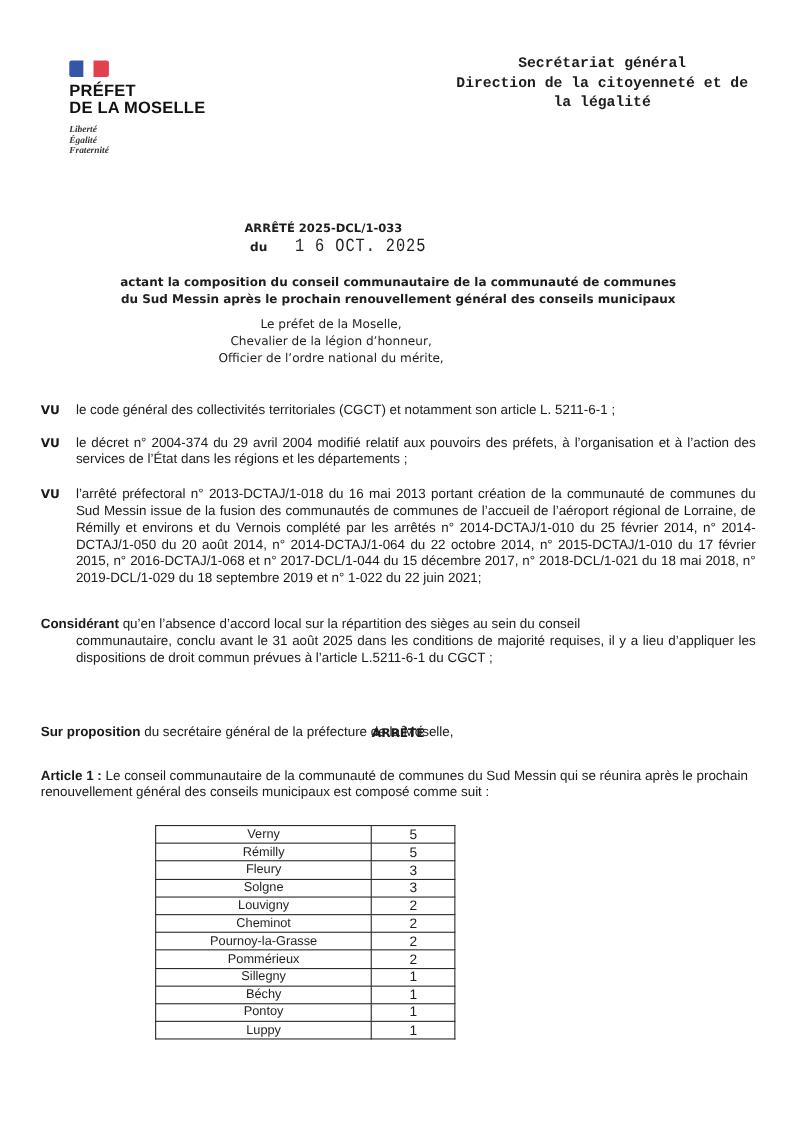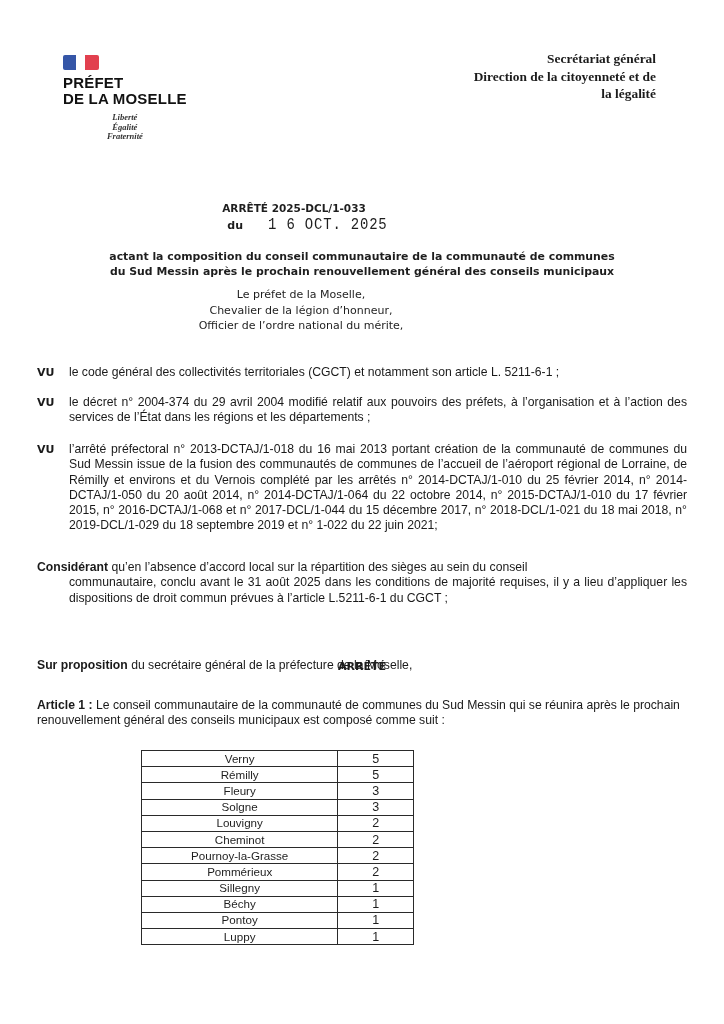--- a/index.html
+++ b/index.html
@@ -5,23 +5,23 @@
     * { margin: 0; padding: 0; box-sizing: border-box; }
     html, body { width: 724px; height: 1024px; background: #ffffff; overflow: hidden; }
     body { position: relative; font-family: "DejaVu Sans", sans-serif; color: #1e1e1e; }
 
     .logo { position: absolute; left: 63px; top: 55px; }
     .flag { display: flex; width: 36px; height: 15px; margin-bottom: 5px; }
     .flag .blue { width: 13px; background: #3556a7; border-radius: 2px 0 0 2px; }
     .flag .white { width: 9px; background: #ffffff; }
     .flag .red { width: 14px; background: #e2404f; border-radius: 0 2px 2px 0; }
     .logo-title { font-family: "Liberation Sans", sans-serif; font-weight: bold; font-size: 15px; line-height: 16px; color: #111; letter-spacing: 0.2px; }
-    .motto { margin-top: 6px; font-family: "Liberation Serif", serif; font-style: italic; font-weight: bold; font-size: 8.5px; line-height: 9.5px; color: #333; text-align: center; }
+    .motto { margin-top: 6px; font-family: "Liberation Serif", serif; font-style: italic; font-weight: bold; font-size: 8.5px; line-height: 9.5px; color: #333; }
 
-    .service { position: absolute; right: 68px; top: 50px; text-align: right; font-family: Liberation Serif, serif; font-size: 13.4px; line-height: 17.5px; font-weight: bold; color: #1c1c1c; }
+    .service { position: absolute; right: 44px; top: 50px; text-align: center; font-family: Liberation Mono, monospace; font-size: 13.4px; line-height: 17.5px; font-weight: bold; color: #1c1c1c; }
 
     .arrete-head { position: absolute; left: 0; width: 588px; top: 202px; text-align: center; }
     .arrete-num { font-size: 10.5px; font-weight: bold; padding-left: 0px; }
     .arrete-date-row { margin-top: 1px; display: flex; justify-content: center; align-items: baseline; gap: 12px; padding-left: 40px; }
     .arrete-du { font-size: 11px; font-weight: bold; }
     .arrete-date { font-family: "Liberation Mono", monospace; font-size: 17px; letter-spacing: 1px; transform: scaleX(0.82); display: inline-block; }
 
     .object { position: absolute; left: 0; width: 724px; top: 249px; text-align: center; font-size: 10.9px; font-weight: bold; line-height: 15px; }
 
     .prefet { position: absolute; left: 0; width: 602px; top: 287px; text-align: center; font-size: 11px; line-height: 15.5px; }

